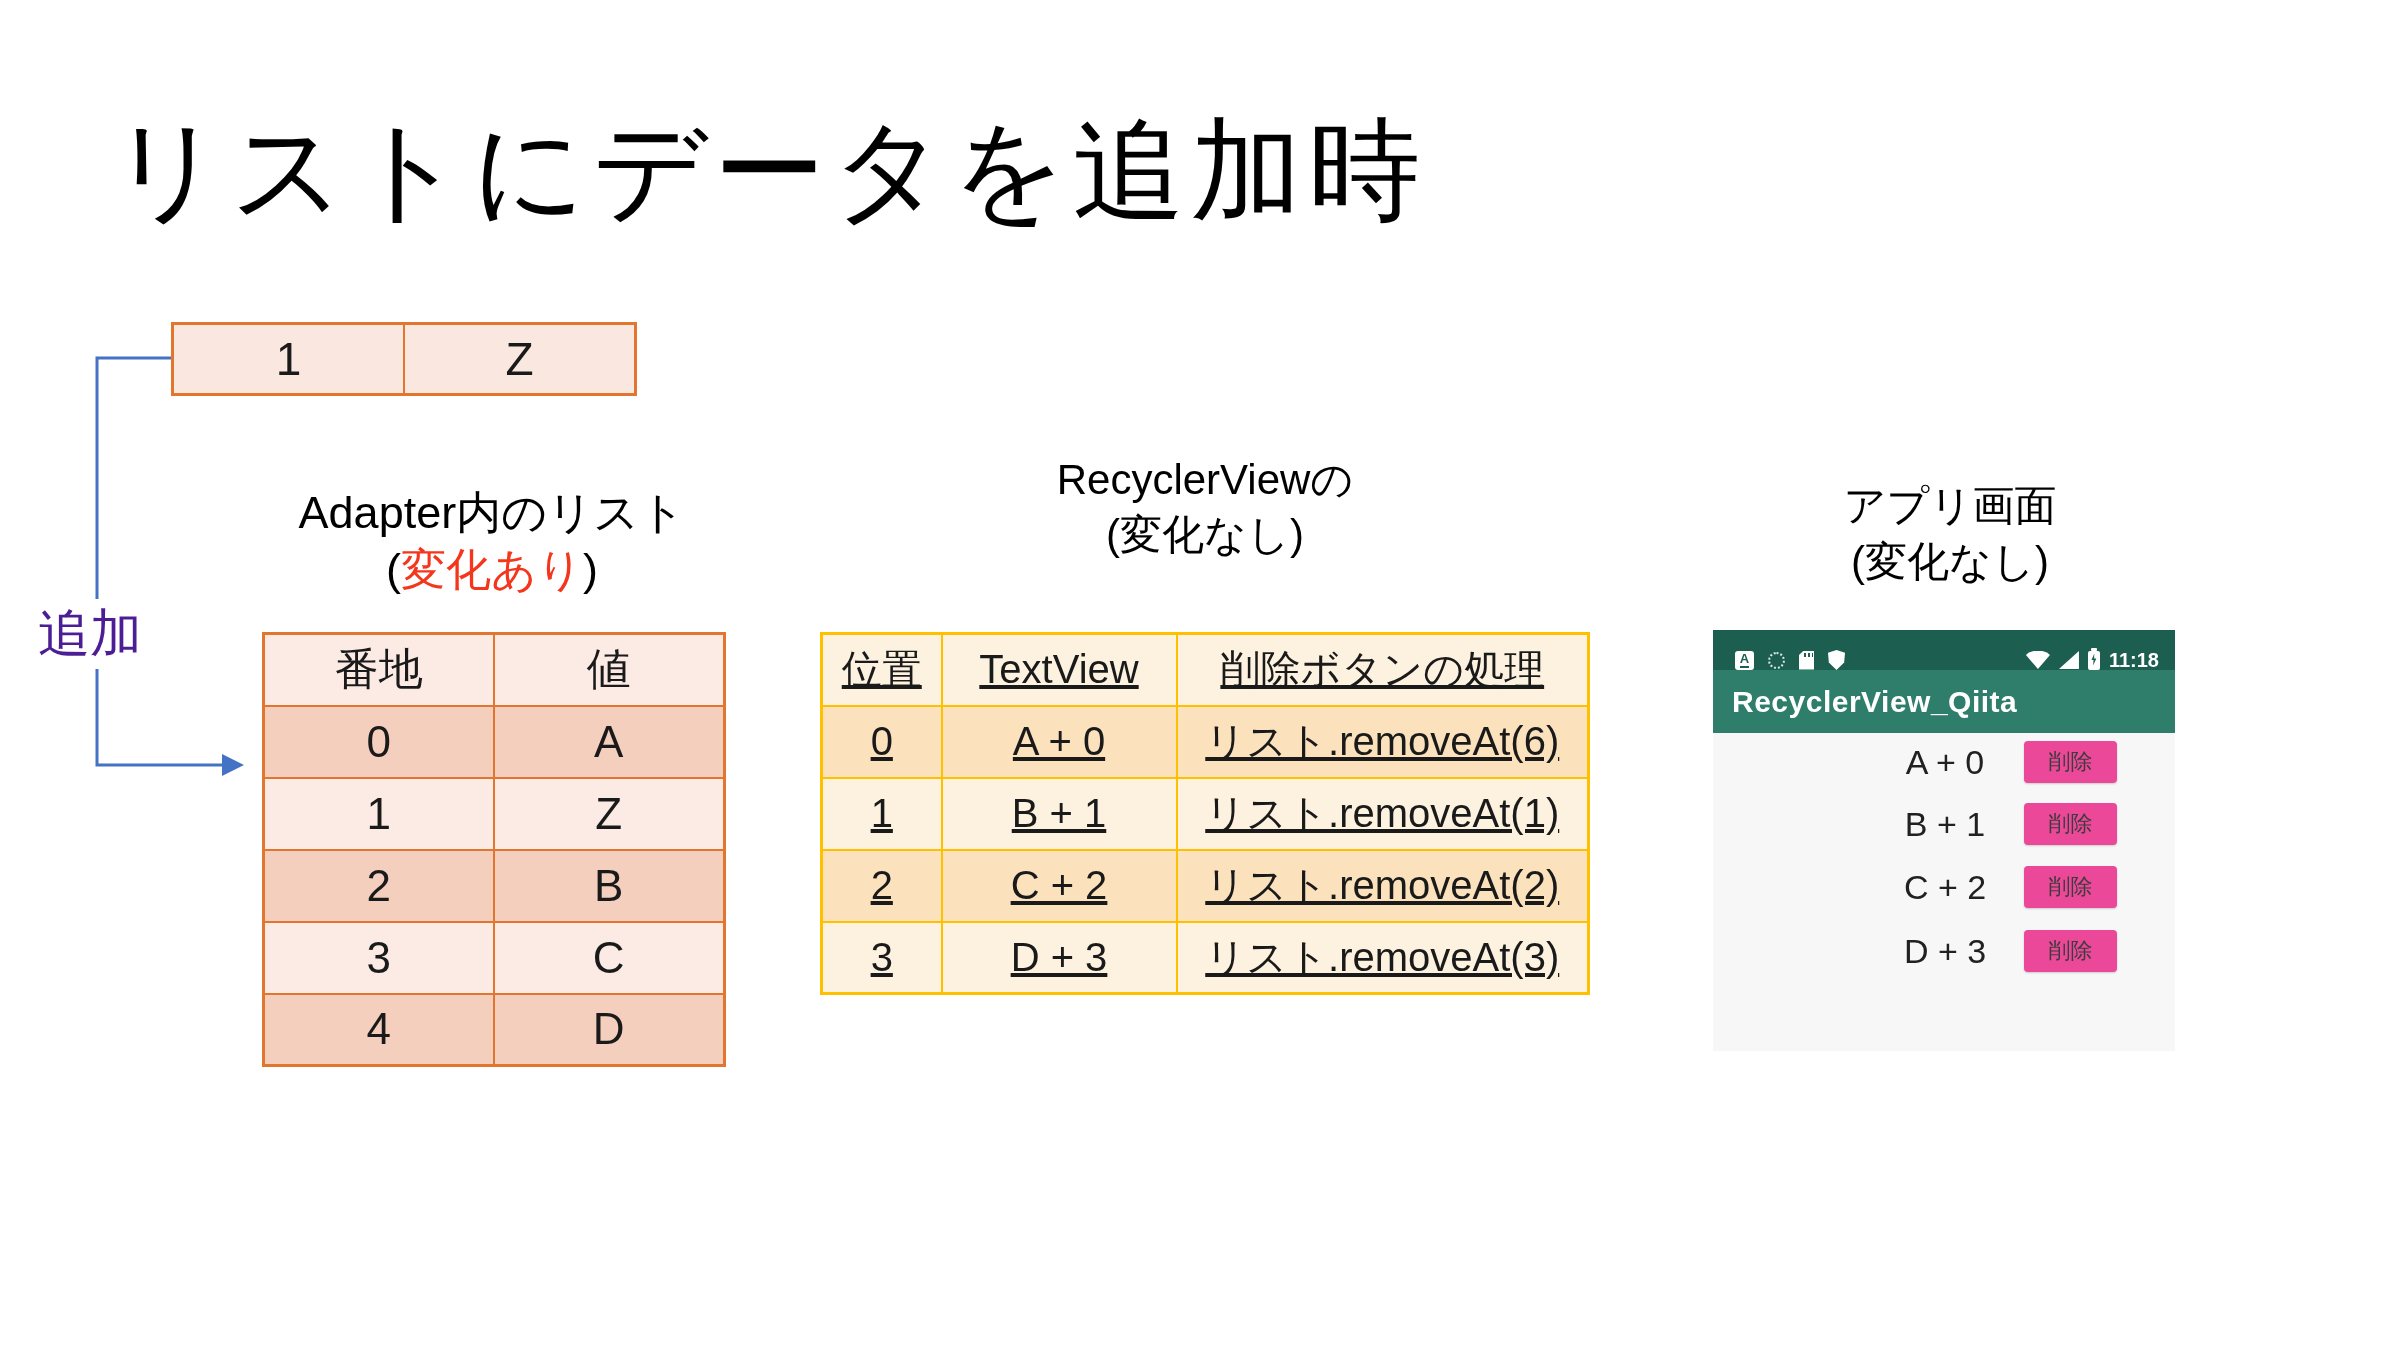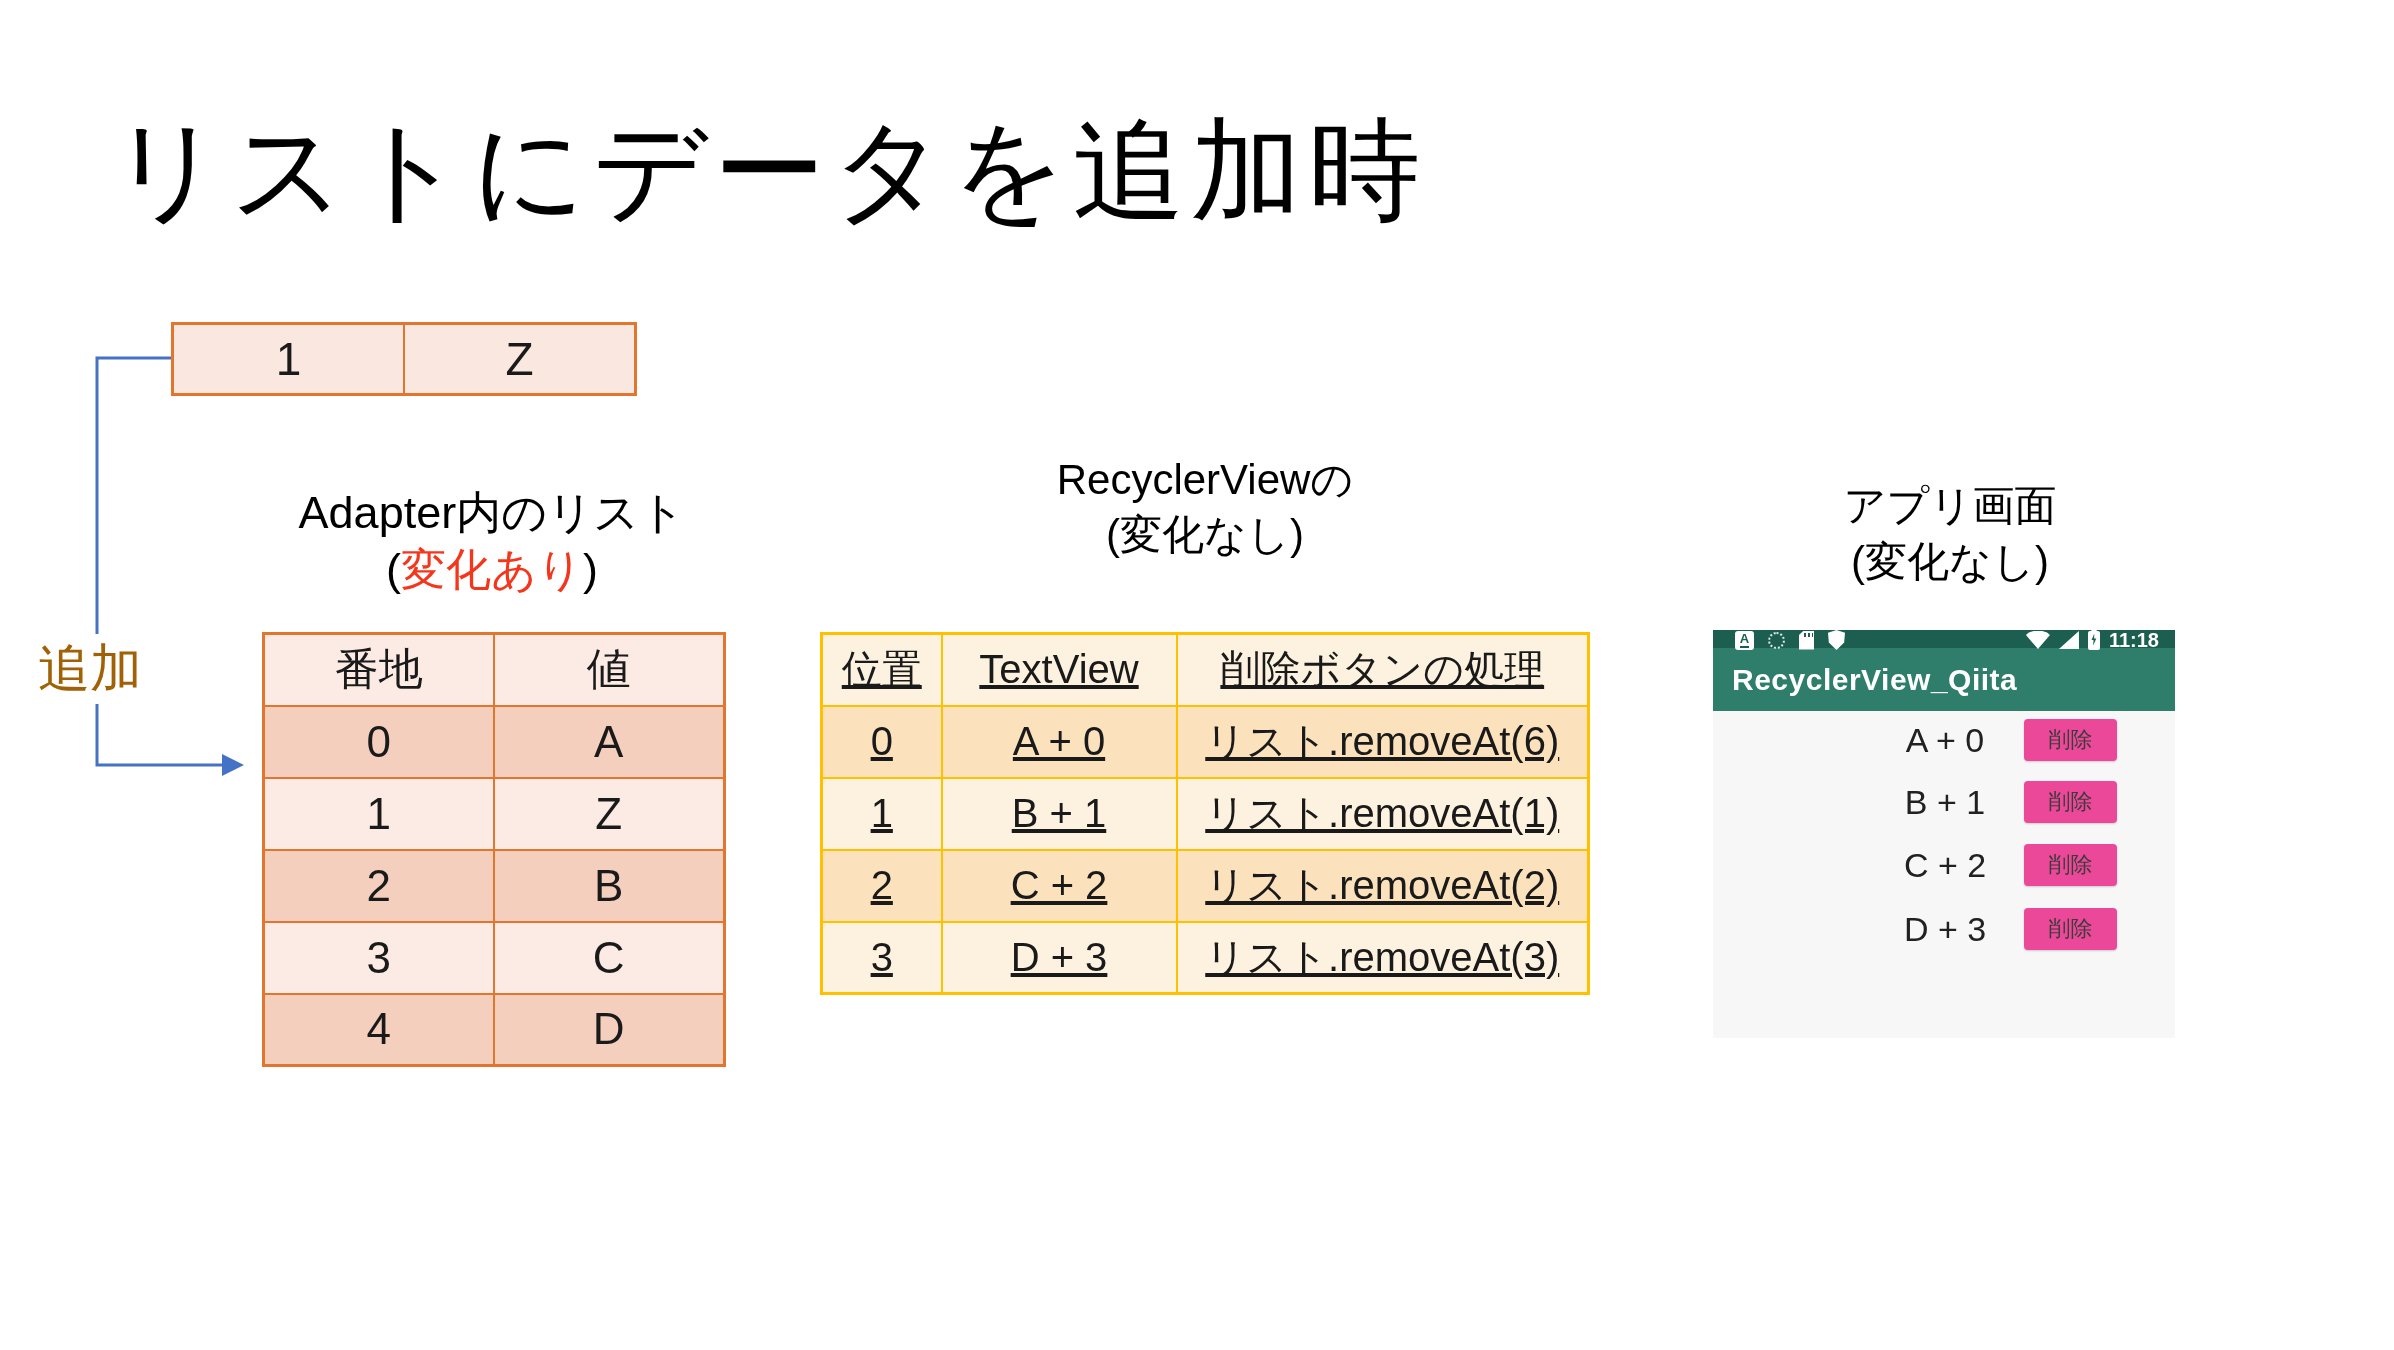--- a/index.html
+++ b/index.html
@@ -14,22 +14,22 @@
 
   
   .mini-table { left:171px; top:322px; width:466px; height:74px; display:flex;
                 border:3px solid #E2762E; background:#FAE8E0; box-sizing:border-box; }
   .mini-cell { flex:1; display:flex; align-items:center; justify-content:center;
                font-size:46px; color:#1a1a1a; }
   .mini-cell + .mini-cell { border-left:2px solid #E2762E; }
 
   
   .connector { left:80px; top:330px; z-index:1; }
-  .add-label { left:26px; top:634px; width:128px; text-align:center; font-size:52px;
-               background:#ffffff; z-index:2; color:#a16207; }
+  .add-label { left:26px; top:599px; width:128px; text-align:center; font-size:52px;
+               background:#ffffff; z-index:2; color:#4c1d95; }
 
   
   .heading { text-align:center; color:#000; z-index:2; }
   .adapter-heading  { left:242px;  top:484px; width:500px; font-size:45px; line-height:57px; }
   .recycler-heading { left:955px;  top:452px; width:500px; font-size:42px; line-height:55px; }
   .app-heading      { left:1705px; top:478px; width:490px; font-size:42px; line-height:56px; }
   .red-text { color:#F4371C; }
 
   
   table.tbl { position:absolute; border-collapse:collapse; table-layout:fixed; }
@@ -45,22 +45,22 @@
 
   .recycler-tbl { left:820px; top:632px; width:767px; border:3px solid #FFC000; }
   .recycler-tbl th,.recycler-tbl td { border:2px solid #FFC000; font-size:40px;
                                       background:#FDF2DF;text-decoration:underline; }
   .recycler-tbl tr:nth-child(even) th,
   .recycler-tbl tr:nth-child(even) td { background:#FBE2BD; }
 
   
   .phone { left:1713px; top:630px; width:462px; height:408px; background:#F7F7F7; }
 
-  .statusbar { position:relative; height:18px; background:#1C5F51; display:flex;
-               align-items:flex-start; padding:0 16px 0 22px; box-sizing:border-box; }
+  .statusbar { position:relative; height:40px; background:#1C5F51; display:flex;
+               align-items:flex-end; padding:0 16px 0 22px; box-sizing:border-box; }
   .sb-left  { display:flex; gap:14px; align-items:center; }
   .sb-right { margin-left:auto; display:flex; gap:9px; align-items:center; }
   .sb-time  { color:#fff; font-size:20px; font-weight:bold; line-height:1; }
 
   .ic-a { width:19px; height:19px; background:#fff; border-radius:3px; display:flex;
           align-items:center; justify-content:center; font-size:13px; font-weight:bold;
           color:#1C5F51; }
   .ic-a::after { content:"A"; border-bottom:2px solid #1C5F51; line-height:1.05; }
   .ic-circle { width:17px; height:17px; border:2px dotted rgba(255,255,255,.85);
                border-radius:50%; box-sizing:border-box; }

